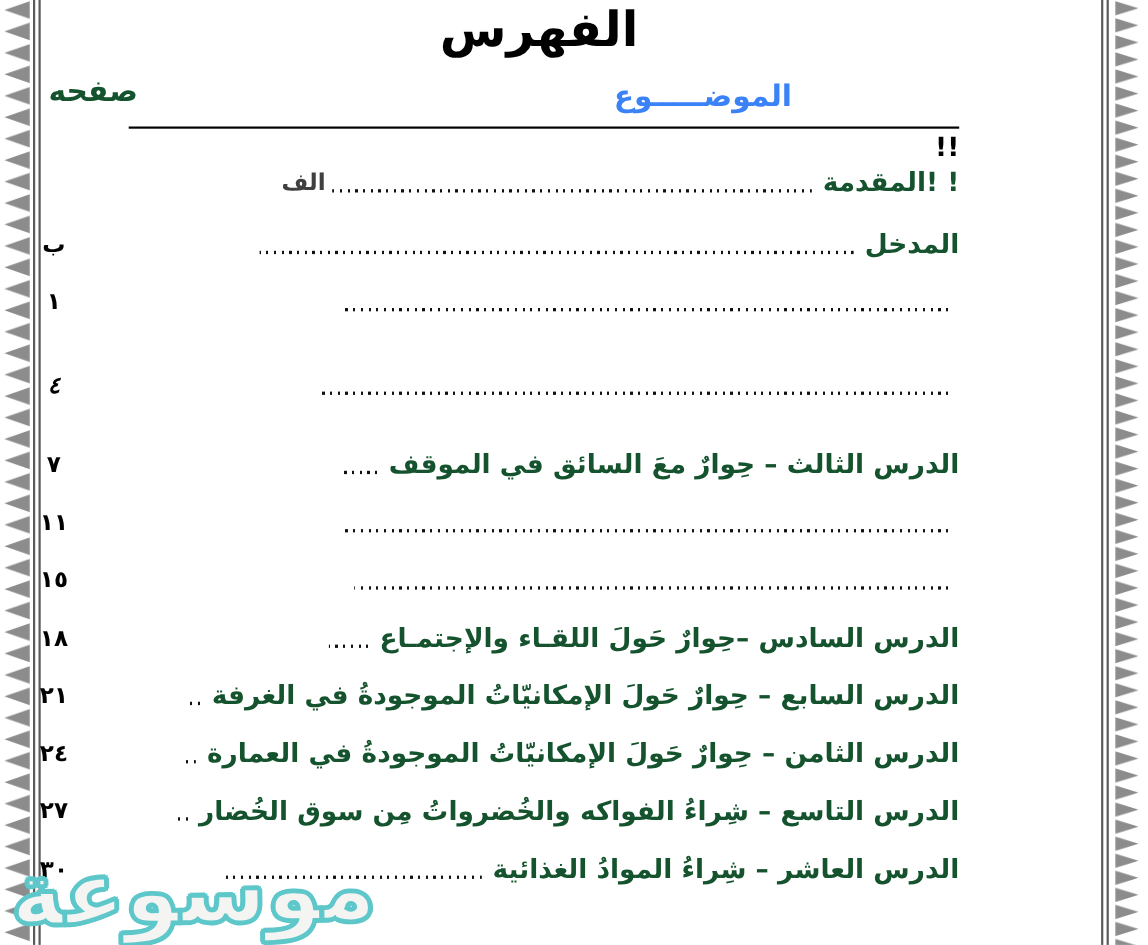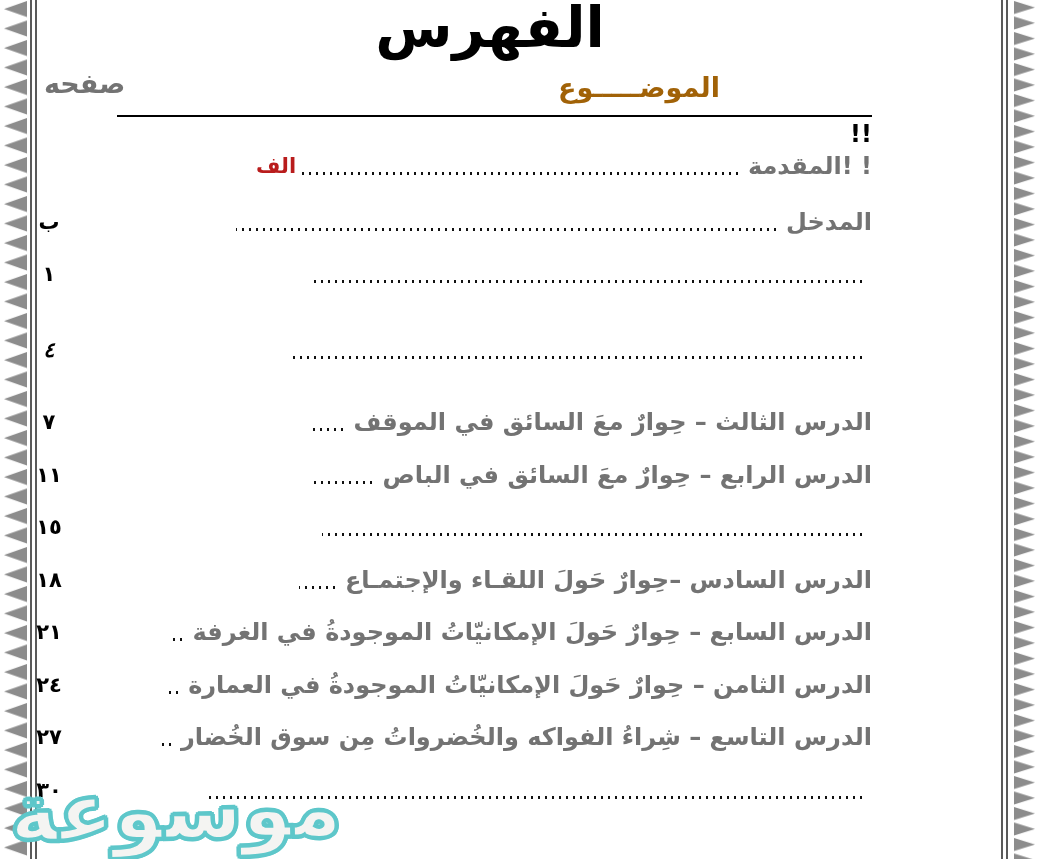--- a/index.html
+++ b/index.html
@@ -11,45 +11,45 @@
   
   .edge-svg{position:absolute;top:0;height:859px;}
   .edge-left{left:1px;width:28px;}
   .edge-right{left:1012px;width:28px;}
   .vline{position:absolute;top:0;height:859px;width:0;border-left:7px double #5a5a5a;}
   .vline-left{left:30px;}
   .vline-right{left:1001px;}
   
   .doc-title{
     position:absolute;top:0px;left:0;width:980px;text-align:center;
-    font-size:56px;font-weight:bold;line-height:56px;color:#000;direction:rtl;
+    font-size:44px;font-weight:bold;line-height:56px;color:#000;direction:rtl;
   }
   .hdr-subject{
     position:absolute;top:68px;right:324px;
-    font-size:27px;font-weight:bold;color:#a16207;direction:rtl;line-height:40px;white-space:nowrap;
+    font-size:27px;font-weight:bold;color:#3b82f6;direction:rtl;line-height:40px;white-space:nowrap;
   }
   .hdr-page{
     position:absolute;top:64px;left:44px;
-    font-size:27px;font-weight:bold;color:#737373;direction:rtl;line-height:40px;
+    font-size:27px;font-weight:bold;color:#14532d;direction:rtl;line-height:40px;
   }
   .hdr-rule{position:absolute;top:115px;left:117px;width:755px;height:2px;background:#000;}
   .marks{position:absolute;top:118px;right:172px;font-size:24px;font-weight:bold;direction:rtl;line-height:32px;}
   
   .row{
     position:absolute;right:172px;display:flex;direction:rtl;align-items:flex-end;
     height:40px;
   }
   .row .t{
-    font-weight:bold;font-size:24px;line-height:40px;white-space:nowrap;color:#737373;
+    font-weight:bold;font-size:24px;line-height:40px;white-space:nowrap;color:#14532d;
   }
   .row .leader{
     flex:1 1 auto;height:3px;margin:0 10px 11px 6px;min-width:10px;
     background:repeating-linear-gradient(to left,#111 0 2px,transparent 2px 7px);
   }
-  .row .pnum-inline{font-weight:bold;font-size:21px;line-height:40px;color:#b91c1c;}
+  .row .pnum-inline{font-weight:bold;font-size:21px;line-height:40px;color:#404040;}
   .row.italic .t{font-style:italic;}
   .num{
     position:absolute;left:20px;width:58px;text-align:center;
     font-weight:bold;font-size:21px;line-height:40px;color:#000;direction:rtl;
   }
   .num.italic{font-style:italic;}
   
   .watermark{
     position:absolute;left:10px;top:766px;z-index:5;
     font-size:80px;font-weight:bold;direction:rtl;line-height:90px;
@@ -115,21 +115,20 @@
 </div>
 <span class="num italic" style="top:330px;">٤</span>
 
 <div class="row" style="top:402px;left:306px;">
   <span class="t">الدرس الثالث – حِوارٌ معَ السائق في الموقف</span>
   <span class="leader"></span>
 </div>
 <span class="num" style="top:402px;">٧</span>
 
 <div class="row" style="top:455px;left:306px;">
-  <span class="t">الدرس الرابع – حِوارٌ معَ السائق في الباص</span>
   <span class="leader"></span>
 </div>
 <span class="num" style="top:455px;">١١</span>
 
 <div class="row" style="top:507px;left:316px;">
   <span class="leader"></span>
 </div>
 <span class="num" style="top:507px;">١٥</span>
 
 <div class="row" style="top:560px;left:293px;">
@@ -150,17 +149,18 @@
 </div>
 <span class="num" style="top:665px;">٢٤</span>
 
 <div class="row" style="top:717px;left:270px;">
   <span class="t">الدرس التاسع – شِراءُ الفواكه والخُضرواتُ مِن سوق الخُضار</span>
   <span class="leader"></span>
 </div>
 <span class="num" style="top:717px;">٢٧</span>
 
 <div class="row" style="top:770px;left:198px;">
+  <span class="t">الدرس العاشر – شِراءُ الموادُ الغذائية</span>
   <span class="leader"></span>
 </div>
 <span class="num" style="top:770px;">٣٠</span>
 
 <div class="watermark">موسوعة</div>
 
 </body></html>

